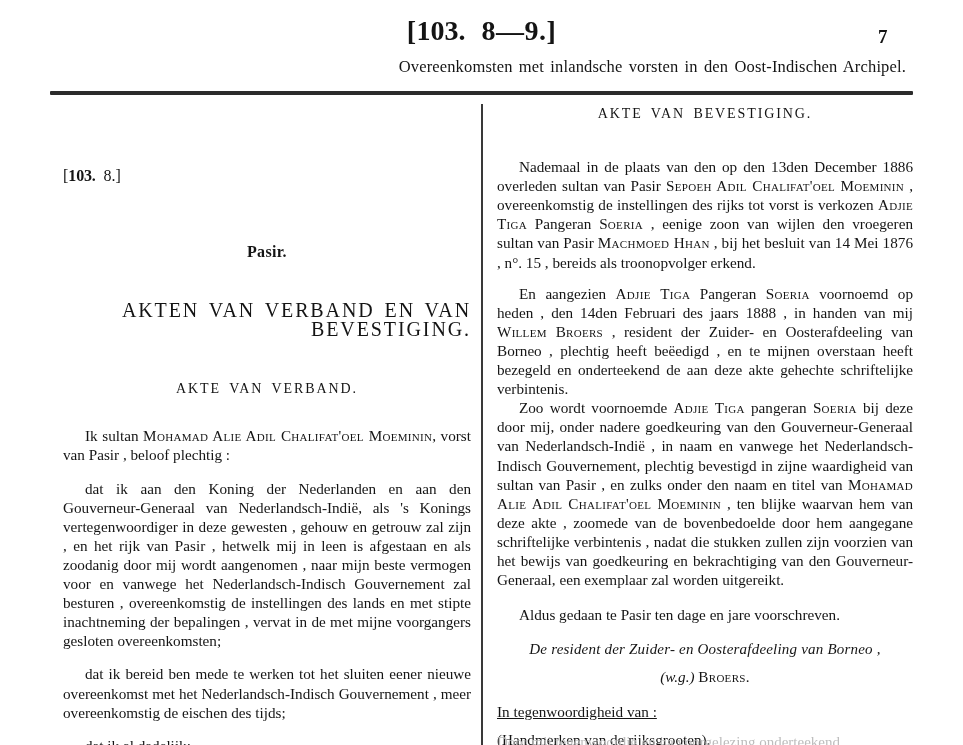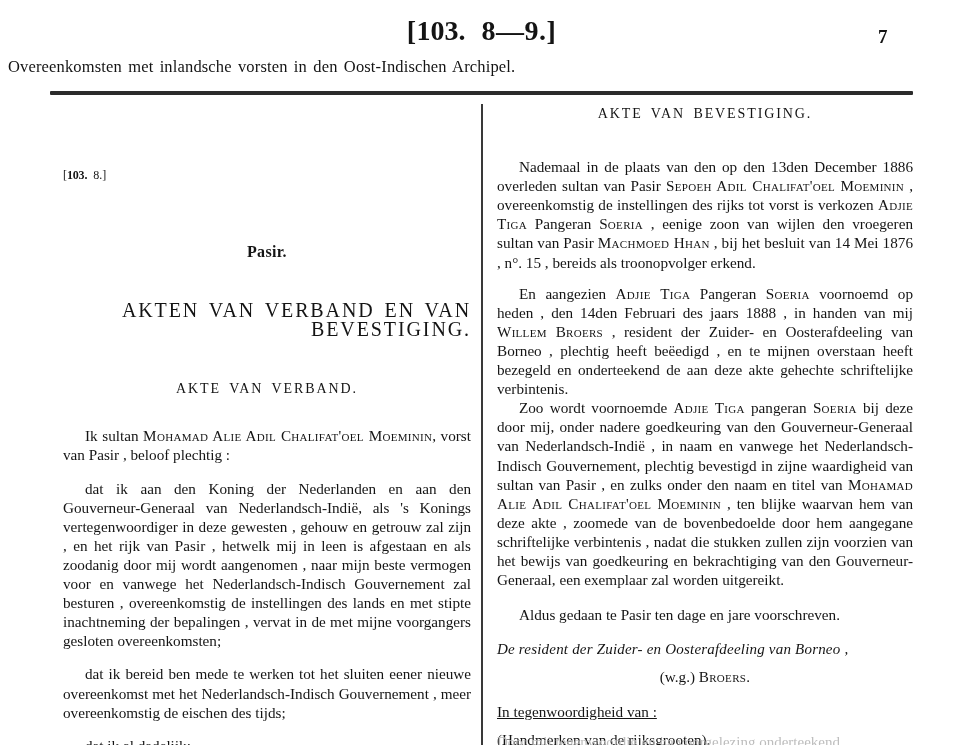--- a/index.html
+++ b/index.html
@@ -44,24 +44,24 @@
     font-weight: bold;
     letter-spacing: 0.5px;
   }
   .article-title .num { letter-spacing: 0px; }
   .article-title .range {
     font-weight: bold;
     padding-left: 16px;
   }
   .series-subtitle {
     position: absolute;
-    left: 8px;
+    left: 16px;
     top: 57px;
     width: 890px;
-    text-align: left;
+    text-align: right;
     font-size: 16.5px;
     letter-spacing: 0.15px;
     word-spacing: 2px;
   }
 
   
   .top-rule {
     position: absolute;
     left: 50px;
     top: 91px;
@@ -93,21 +93,21 @@
   .col-left {
     left: 63px;
     width: 408px;
   }
   .col-right {
     left: 497px;
     width: 416px;
   }
 
   .bracket-marker {
-    font-size: 12px;
+    font-size: 16px;
     margin: 0;
     padding: 0;
     text-align: left;
     height: 20px;
   }
   .bracket-marker .bold-num {
     font-weight: bold;
     letter-spacing: -0.2px;
   }
 
@@ -139,31 +139,31 @@
     font-variant: small-caps;
     letter-spacing: 0.3px;
   }
 
   .closing {
     margin: 0;
     text-indent: 22px;
   }
   .signature-role {
     margin: 0;
-    text-align: left;
+    text-align: center;
     font-style: italic;
     font-size: 15px;
     letter-spacing: 0.2px;
   }
   .signature-name {
     margin: 0;
     text-align: center;
     font-size: 15.2px;
   }
-  .signature-name .wg { }
+  .signature-name .wg { font-style: italic; }
   .witness-line {
     margin: 0;
     text-indent: 0;
     text-decoration: underline;
   }
 
   .clipped-line {
     position: absolute;
     left: 497px;
     top: 733px;

